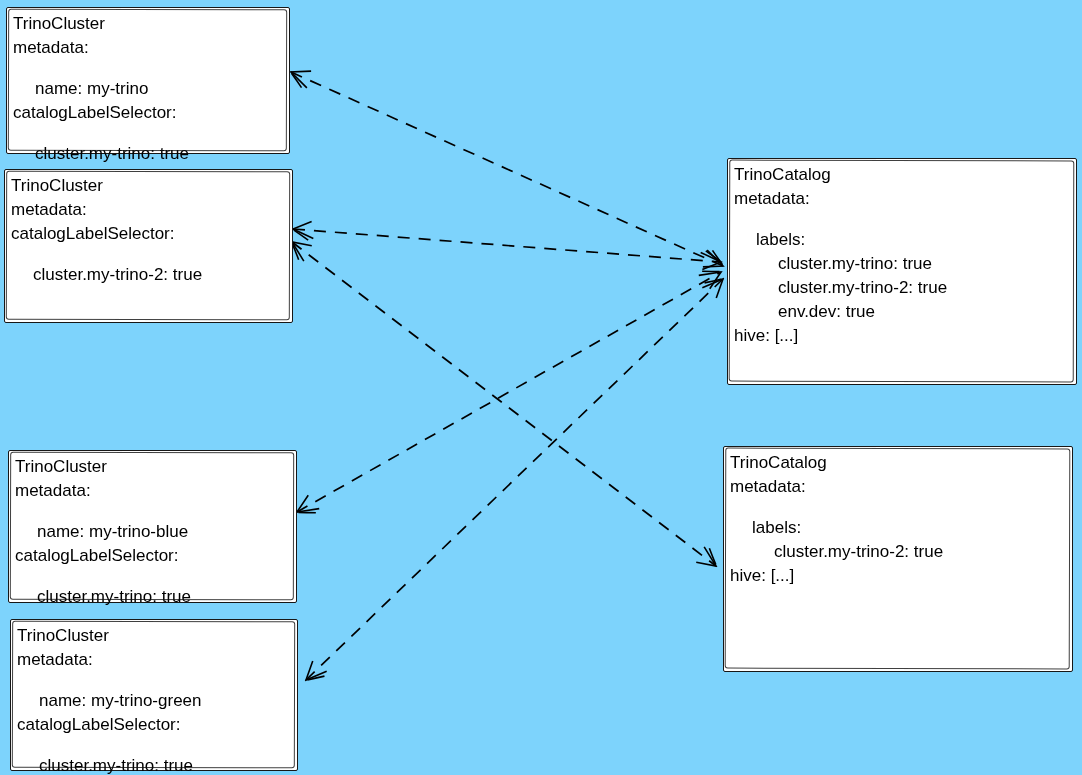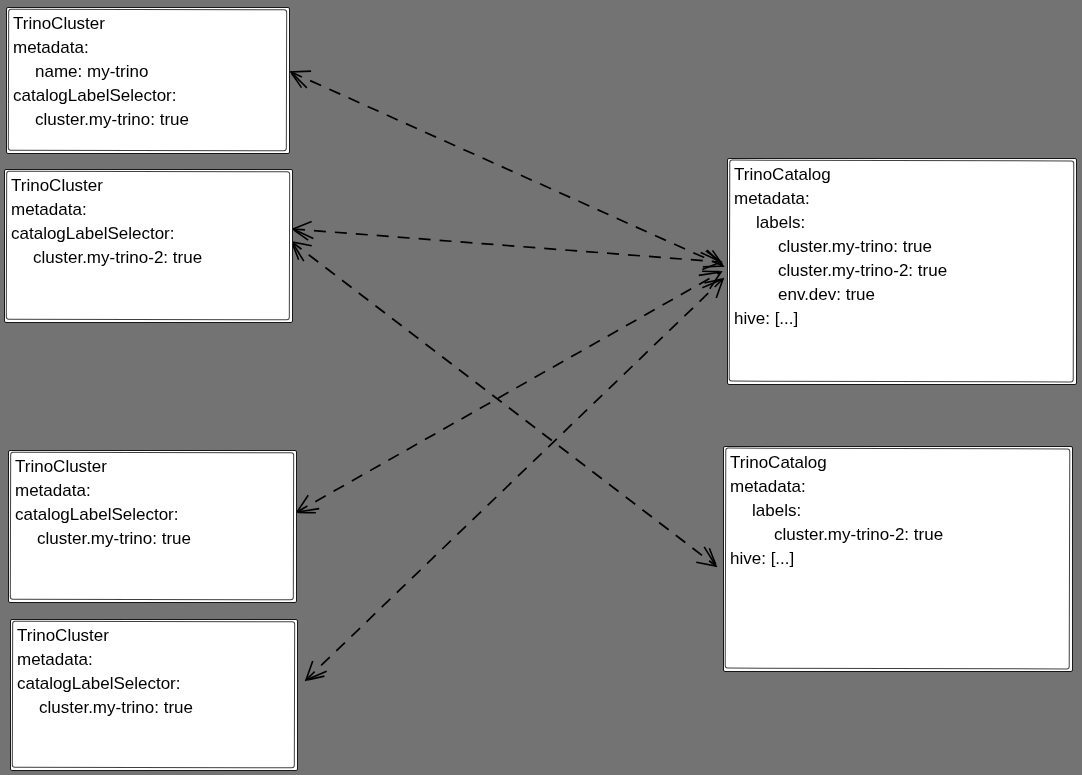--- a/index.html
+++ b/index.html
@@ -1,30 +1,30 @@
 <!DOCTYPE html>
 <html><head>
 <meta charset="utf-8">
 <style>
   html,body{margin:0;padding:0;background:#ffffff;}
   .canvas{
-    position:relative;width:1082px;height:775px;background:#737373;
+    position:relative;width:1082px;height:775px;background:#7dd3fc;
     font-family:"Liberation Sans",sans-serif;color:#000;overflow:hidden;
   }
   .node{
     position:absolute;background:#fff;border:1.7px solid #171717;border-radius:2px;
     padding:4px 6px;font-size:17px;line-height:24px;box-sizing:border-box;
   }
   
   .node::after{
     content:"";position:absolute;inset:1px 2px 2px 1px;border:1px solid rgba(15,15,15,.8);
     border-radius:3px;pointer-events:none;transform:rotate(.15deg);
   }
   .yline{white-space:pre;}
-  .ind1{padding-left:22px;}
+  .ind1{padding-left:22px;margin-top:17px;}
   .ind2{padding-left:44px;}
   .b1{left:6px;  top:7px;  width:284px;height:147px;}
   .b2{left:4px;  top:169px;width:289px;height:154px;}
   .b3{left:8px;  top:450px;width:289px;height:153px;}
   .b4{left:10px; top:619px;width:288px;height:152px;}
   .c1{left:727px;top:158px;width:350px;height:227px;}
   .c2{left:723px;top:446px;width:350px;height:226px;}
   svg.arrows{position:absolute;left:0;top:0;width:1082px;height:775px;pointer-events:none;}
   .edge{fill:none;stroke:#000;stroke-width:1.7;stroke-dasharray:12 9;}
   .head-stroke{fill:none;stroke:#000;stroke-width:1.6;}
@@ -57,26 +57,28 @@
     </div>
   <div class="node b2">
       <div class="yline ind0">TrinoCluster</div>
       <div class="yline ind0">metadata:</div>
       <div class="yline ind0">catalogLabelSelector:</div>
       <div class="yline ind1">cluster.my-trino-2: true</div>
     </div>
   <div class="node b3">
       <div class="yline ind0">TrinoCluster</div>
       <div class="yline ind0">metadata:</div>
+      <div class="yline ind1">name: my-trino-blue</div>
       <div class="yline ind0">catalogLabelSelector:</div>
       <div class="yline ind1">cluster.my-trino: true</div>
     </div>
   <div class="node b4">
       <div class="yline ind0">TrinoCluster</div>
       <div class="yline ind0">metadata:</div>
+      <div class="yline ind1">name: my-trino-green</div>
       <div class="yline ind0">catalogLabelSelector:</div>
       <div class="yline ind1">cluster.my-trino: true</div>
     </div>
   <div class="node c1">
       <div class="yline ind0">TrinoCatalog</div>
       <div class="yline ind0">metadata:</div>
       <div class="yline ind1">labels:</div>
       <div class="yline ind2">cluster.my-trino: true</div>
       <div class="yline ind2">cluster.my-trino-2: true</div>
       <div class="yline ind2">env.dev: true</div>

